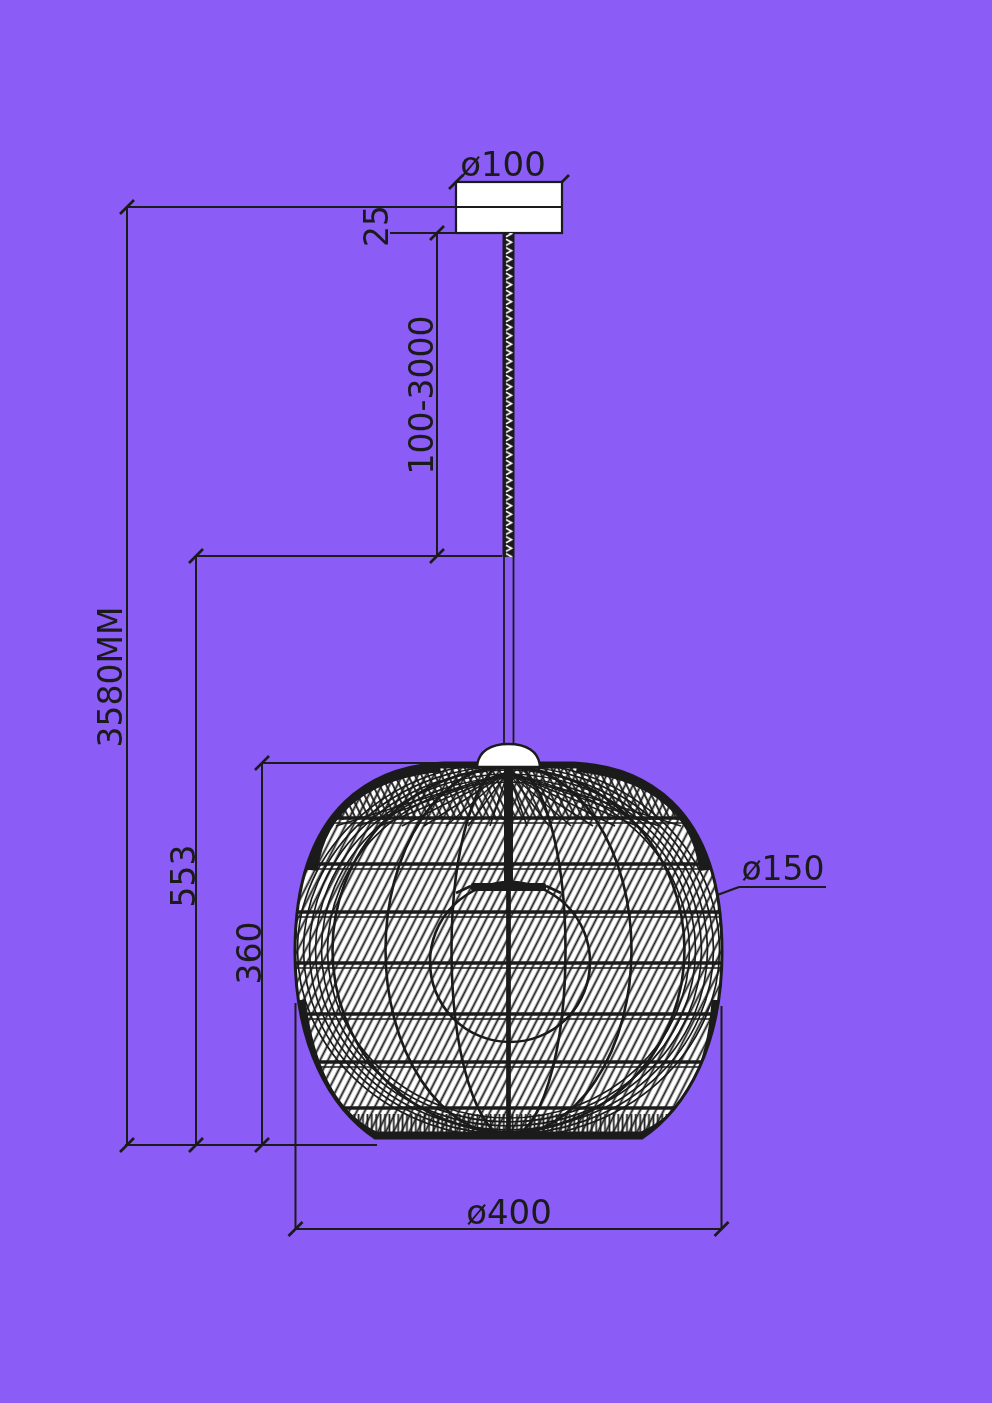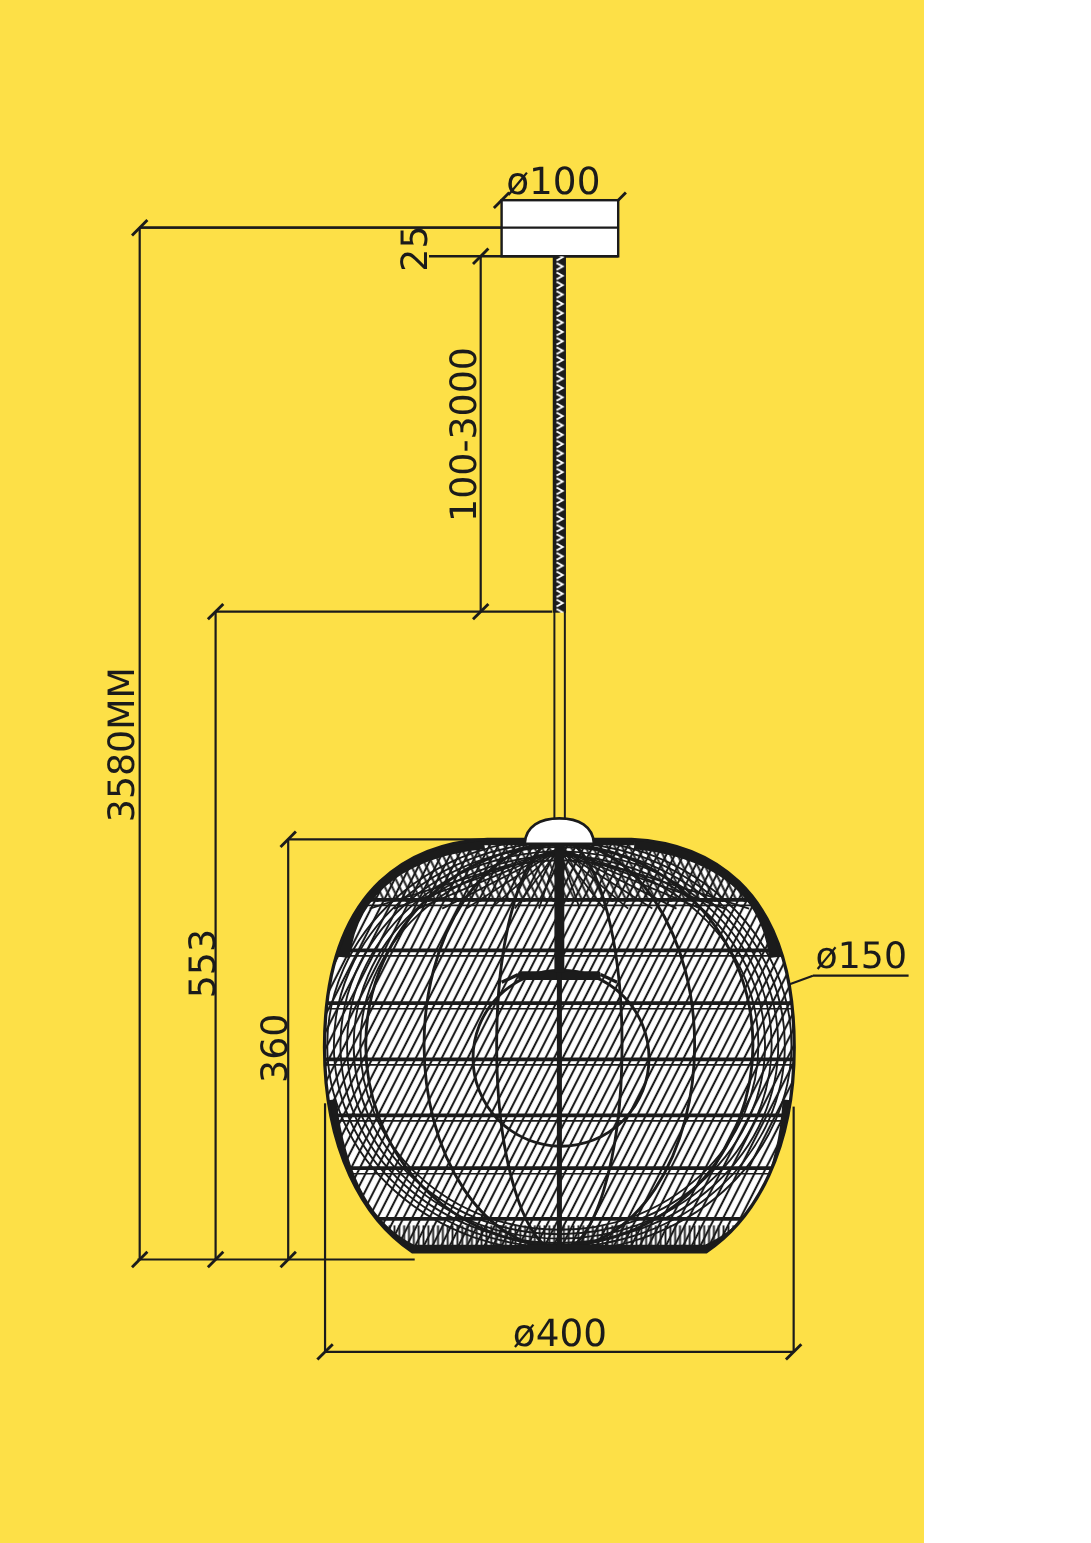--- a/index.html
+++ b/index.html
@@ -1,16 +1,16 @@
 <!DOCTYPE html>
 <html><head>
 <meta charset="utf-8">
 <style>
   html,body{margin:0;padding:0;background:#ffffff;}
-  .canvas{position:relative;width:840px;height:1403px;background:#fde047;overflow:hidden;}
+  .canvas{position:relative;width:992px;height:1403px;background:#8b5cf6;overflow:hidden;}
   svg{display:block;}
   text{font-family:"DejaVu Sans","Liberation Sans",sans-serif;fill:#1b1b1b;}
   .dim-txt{font-size:33px;letter-spacing:0px;}
   .dim-txt-big{font-size:34px;}
 </style>
 </head>
 <body>
 
 <div class="canvas">
 <svg width="992" height="1403" viewBox="0 0 992 1403">

